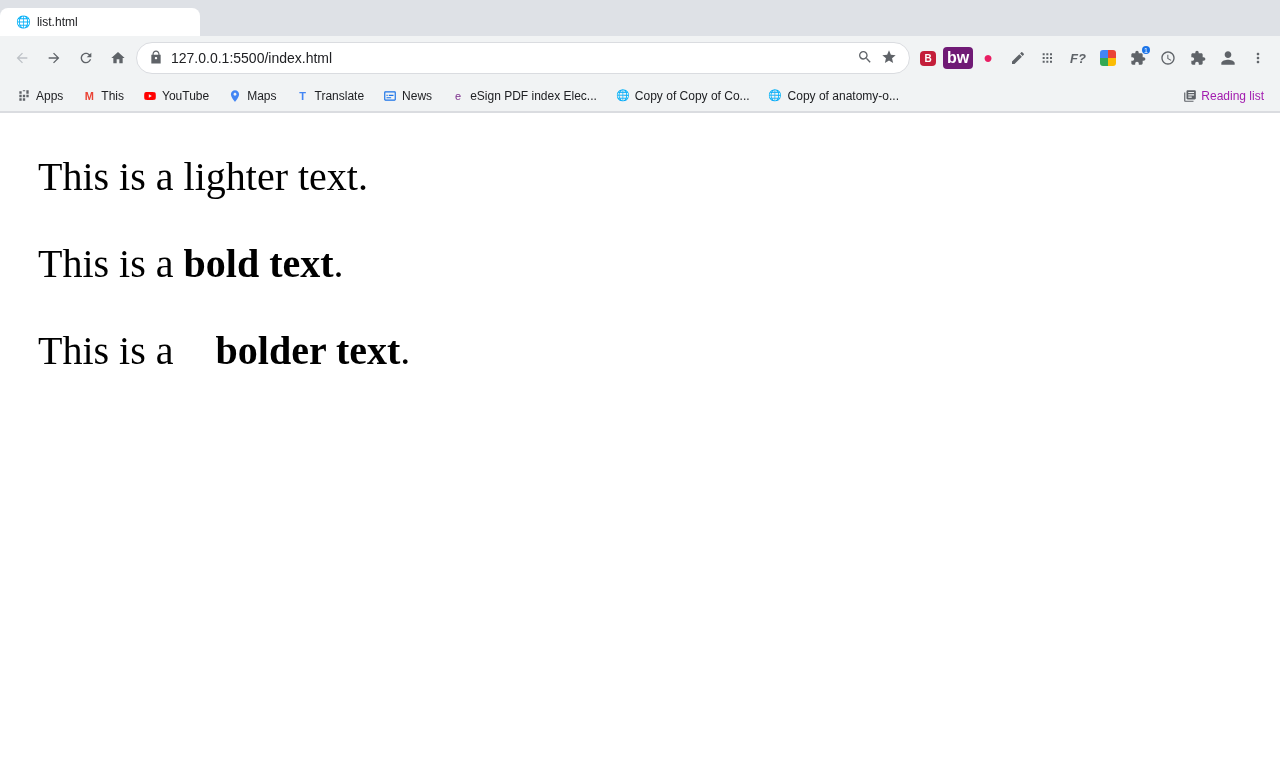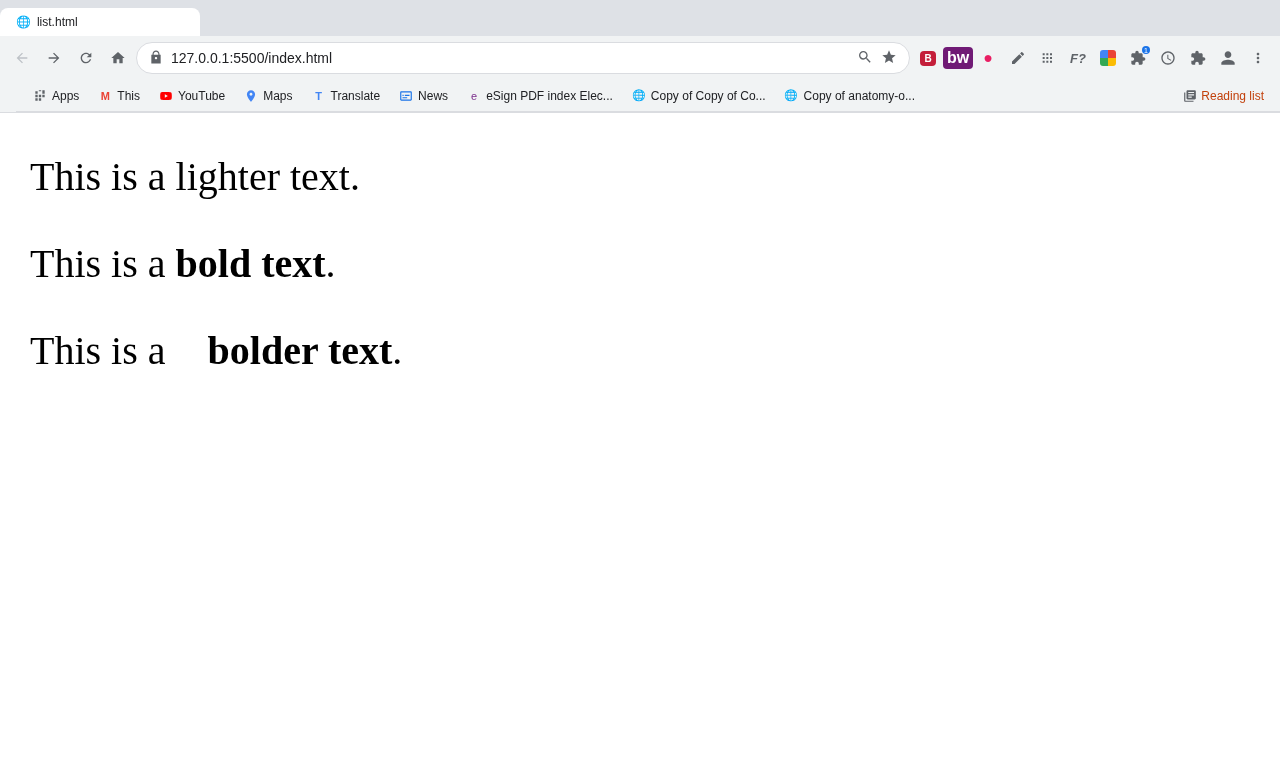--- a/index.html
+++ b/index.html
@@ -107,21 +107,20 @@
     
     .bookmarks-bar {
       display: flex;
       align-items: center;
       padding: 2px 8px;
       gap: 2px;
       background: #f1f3f4;
       border-bottom: 1px solid #dadce0;
       height: 32px;
       font-size: 12px;
-      margin-left: 16px;
     }
 
     .bookmark-item {
       display: flex;
       align-items: center;
       gap: 4px;
       padding: 3px 8px;
       border-radius: 12px;
       cursor: pointer;
       white-space: nowrap;
@@ -140,27 +139,27 @@
 
     
     .reading-list-btn {
       margin-left: auto;
       display: flex;
       align-items: center;
       gap: 4px;
       padding: 3px 8px;
       border-radius: 12px;
       cursor: pointer;
-      color: #c2410c;
+      color: #a21caf;
       font-size: 12px;
     }
 
     
     .page-content {
-      padding: 40px 30px;
+      padding: 40px 38px;
       background: #fff;
       min-height: calc(767px - 112px);
     }
 
     .text-line {
       font-size: 40px;
       margin-bottom: 40px;
       color: #000;
       font-family: Georgia, 'Times New Roman', serif;
     }

